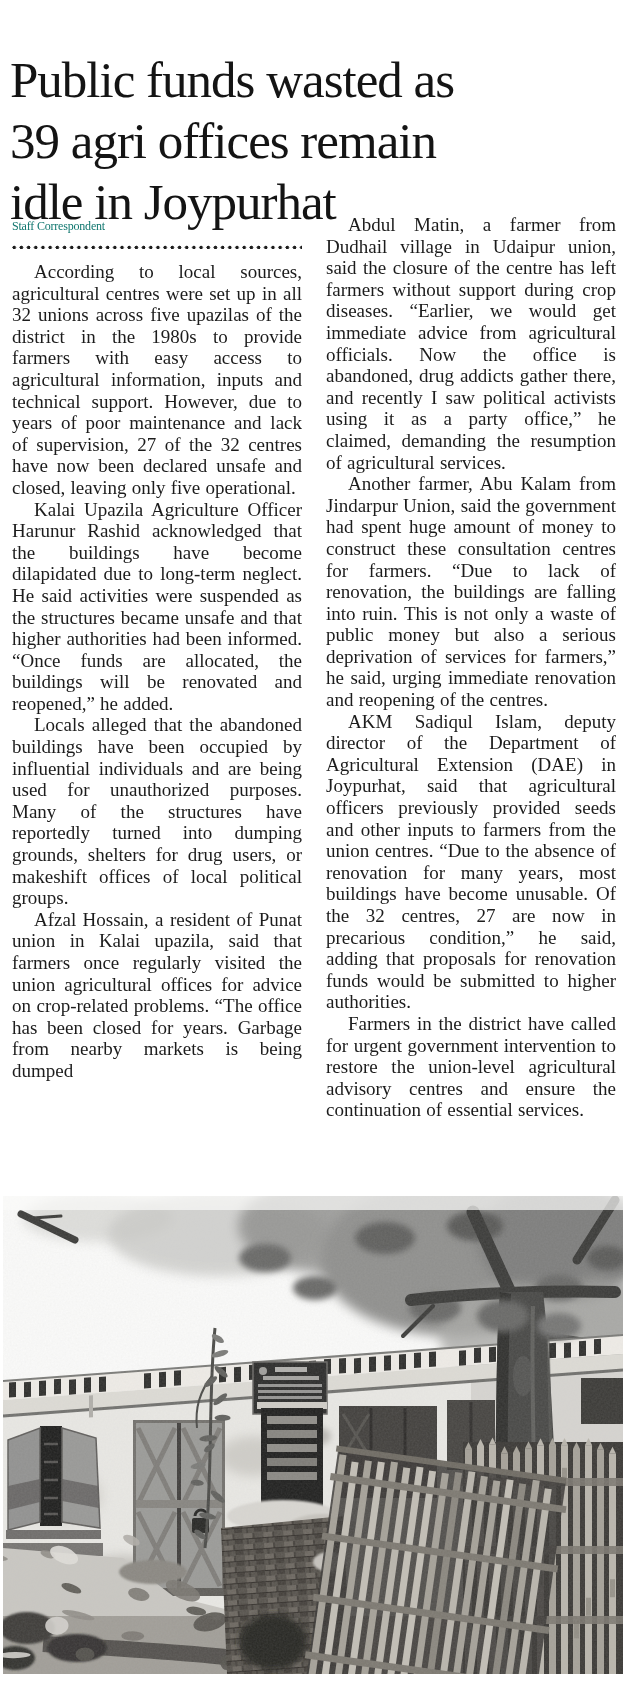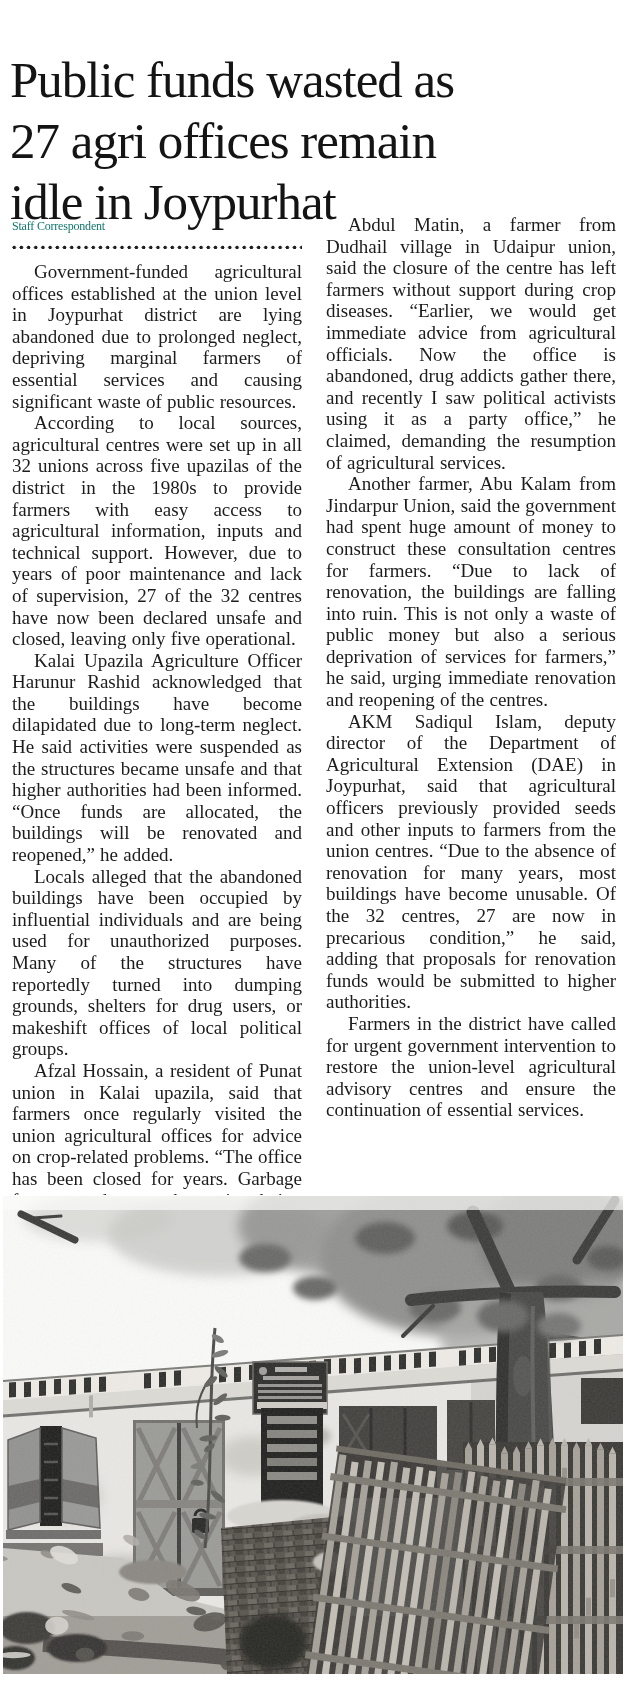--- a/index.html
+++ b/index.html
@@ -21,29 +21,28 @@
   .col p.no-indent{text-indent:0;}
   .photo{position:absolute;left:3px;top:1196px;width:620px;height:478px;
          overflow:hidden;background:#fbfbfa;}
   .photo svg{display:block;}
 </style>
 </head>
 <body>
 
 <div class="headline">
   <div>Public funds wasted as</div>
-  <div>27 agri offices remain</div>
+  <div>39 agri offices remain</div>
   <div>idle in Joypurhat</div>
 </div>
 
 <div class="byline">Staff Correspondent</div>
 <div class="dotrule"></div>
 
 <div class="col col-left">
-    <p>Government-funded agricultural offices established at the union level in Joypurhat district are lying abandoned due to prolonged neglect, depriving marginal farmers of essential services and causing significant waste of public resources.</p>
     <p>According to local sources, agricultural centres were set up in all 32 unions across five upazilas of the district in the 1980s to provide farmers with easy access to agricultural information, inputs and technical support. However, due to years of poor maintenance and lack of supervision, 27 of the 32 centres have now been declared unsafe and closed, leaving only five operational.</p>
     <p>Kalai Upazila Agriculture Officer Harunur Rashid acknowledged that the buildings have become dilapidated due to long-term neglect. He said activities were suspended as the structures became unsafe and that higher authorities had been informed. “Once funds are allocated, the buildings will be renovated and reopened,” he added.</p>
     <p>Locals alleged that the abandoned buildings have been occupied by influential individuals and are being used for unauthorized purposes. Many of the structures have reportedly turned into dumping grounds, shelters for drug users, or makeshift offices of local political groups.</p>
     <p>Afzal Hossain, a resident of Punat union in Kalai upazila, said that farmers once regularly visited the union agricultural offices for advice on crop-related problems. “The office has been closed for years. Garbage from nearby markets is being dumped</p>
   </div>
 <div class="col col-right">
     <p>Abdul Matin, a farmer from Dudhail village in Udaipur union, said the closure of the centre has left farmers without support during crop diseases. “Earlier, we would get immediate advice from agricultural officials. Now the office is abandoned, drug addicts gather there, and recently I saw political activists using it as a party office,” he claimed, demanding the resumption of agricultural services.</p>
     <p>Another farmer, Abu Kalam from Jindarpur Union, said the government had spent huge amount of money to construct these consultation centres for farmers. “Due to lack of renovation, the buildings are falling into ruin. This is not only a waste of public money but also a serious deprivation of services for farmers,” he said, urging immediate renovation and reopening of the centres.</p>
     <p>AKM Sadiqul Islam, deputy director of the Department of Agricultural Extension (DAE) in Joypurhat, said that agricultural officers previously provided seeds and other inputs to farmers from the union centres. “Due to the absence of renovation for many years, most buildings have become unusable. Of the 32 centres, 27 are now in precarious condition,” he said, adding that proposals for renovation funds would be submitted to higher authorities.</p>
     <p>Farmers in the district have called for urgent government intervention to restore the union-level agricultural advisory centres and ensure the continuation of essential services.</p>

